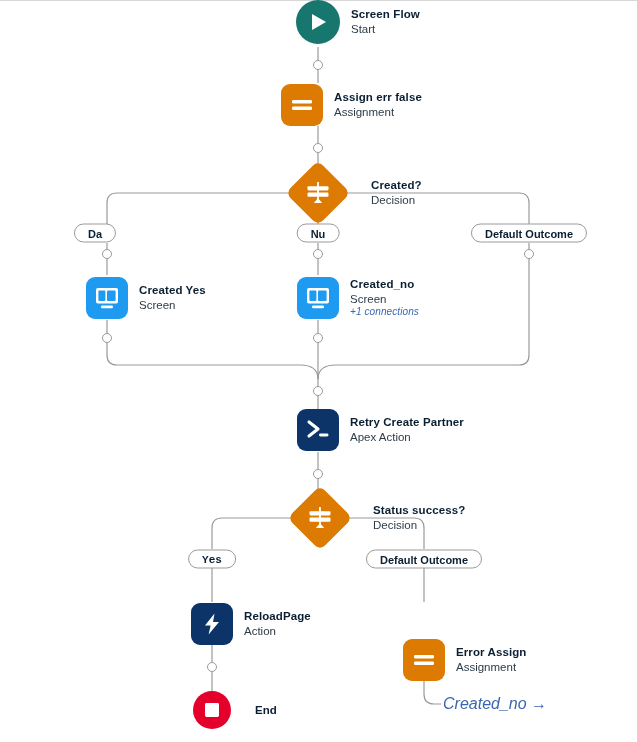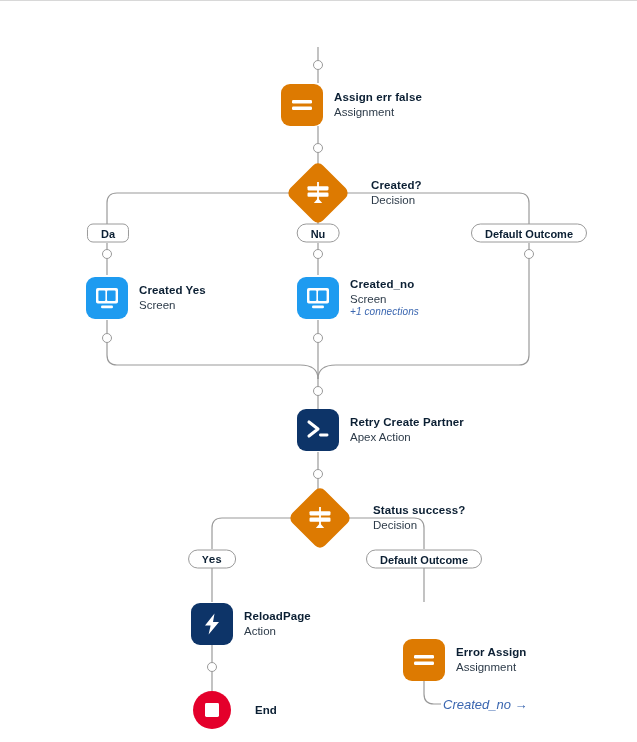--- a/index.html
+++ b/index.html
@@ -144,21 +144,21 @@
     border: 1px solid #9a9a9a;
     background: #ffffff;
     transform: translate(-50%, -50%);
     box-sizing: border-box;
   }
 
   
   .goto-link {
     position: absolute;
     transform: translateY(-50%);
-    font-size: 13px;
+    font-size: 16px;
     font-style: italic;
     color: #3a66b0;
     white-space: nowrap;
     text-align: right;
   }
 </style>
 </head>
 <body>
 
 <div id="canvas">
@@ -213,20 +213,31 @@
   <div class="conn-dot" style="left:529px; top:254px;"></div>
   <div class="conn-dot" style="left:107px; top:338px;"></div>
   <div class="conn-dot" style="left:318px; top:338px;"></div>
   <div class="conn-dot" style="left:318px; top:391px;"></div>
   <div class="conn-dot" style="left:318px; top:474px;"></div>
   <div class="conn-dot" style="left:212px; top:559px;"></div>
   <div class="conn-dot" style="left:424px; top:559px;"></div>
   <div class="conn-dot" style="left:212px; top:667px;"></div>
   <div class="conn-dot" style="left:424px; top:667px;"></div>
 
+  <div class="node" style="left:318px; top:22px;">
+    <div class="icon-box start">
+      <svg width="18" height="20" viewBox="0 0 18 20">
+        <polygon points="3,2 17,10 3,18" fill="#ffffff"></polygon>
+      </svg>
+    </div>
+    <div class="label-block">
+      <div class="node-title">Screen Flow</div>
+      <div class="node-subtitle">Start</div>
+    </div>
+  </div>
 
   <div class="node" style="left:302px; top:105px;">
     <div class="icon-box assignment">
       <svg width="24" height="16" viewBox="0 0 24 16">
         <rect x="2" y="3" width="20" height="3.4" rx="1.2" fill="#ffffff"></rect>
         <rect x="2" y="9.6" width="20" height="3.4" rx="1.2" fill="#ffffff"></rect>
       </svg>
     </div>
     <div class="label-block">
       <div class="node-title">Assign err false</div>
@@ -242,21 +253,21 @@
         <rect x="2.5" y="12.6" width="21" height="4.2" rx="1.1" fill="#ffffff"></rect>
         <polygon points="13,18.2 17.2,23 8.8,23" fill="#ffffff"></polygon>
       </svg>
     </div>
     <div class="label-block decision-label">
       <div class="node-title">Created?</div>
       <div class="node-subtitle">Decision</div>
     </div>
   </div>
 
-  <div class="pill" style="left:108px; top:233px;border-radius:6px;">Da</div>
+  <div class="pill" style="left:95px; top:233px;">Da</div>
   <div class="pill" style="left:318px; top:233px;">Nu</div>
   <div class="pill" style="left:529px; top:233px;">Default Outcome</div>
 
   <div class="node" style="left:107px; top:298px;">
     <div class="icon-box screen">
       <svg width="26" height="24" viewBox="0 0 26 24">
         <rect x="2" y="2" width="22" height="15.5" rx="1.8" fill="#ffffff"></rect>
         <rect x="4.4" y="4.4" width="7" height="10.7" rx="1" fill="#1e9bf0"></rect>
         <rect x="13" y="4.4" width="8.6" height="10.7" rx="1" fill="#1e9bf0"></rect>
         <rect x="7" y="19.6" width="12" height="2.6" rx="1.3" fill="#ffffff"></rect>

